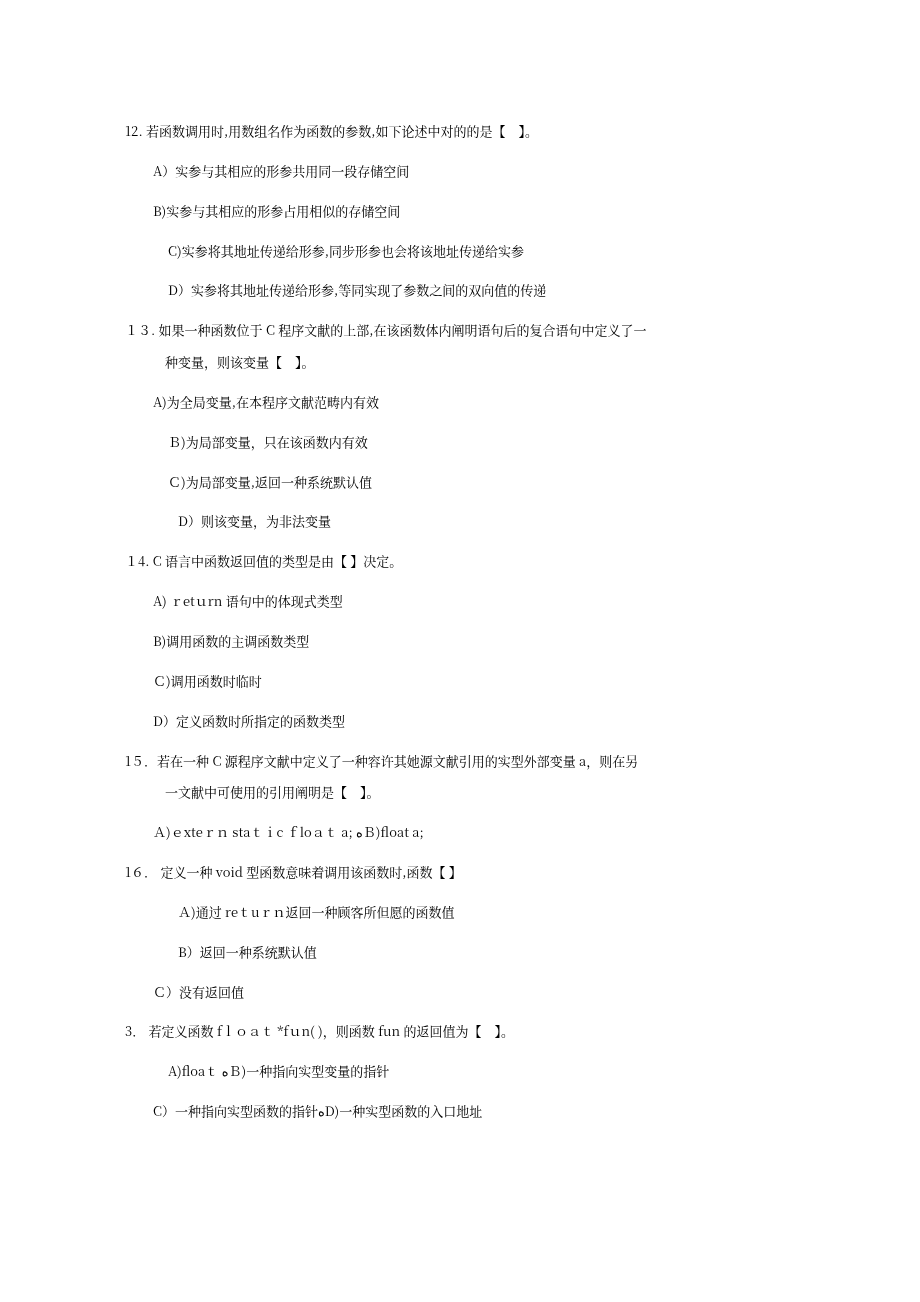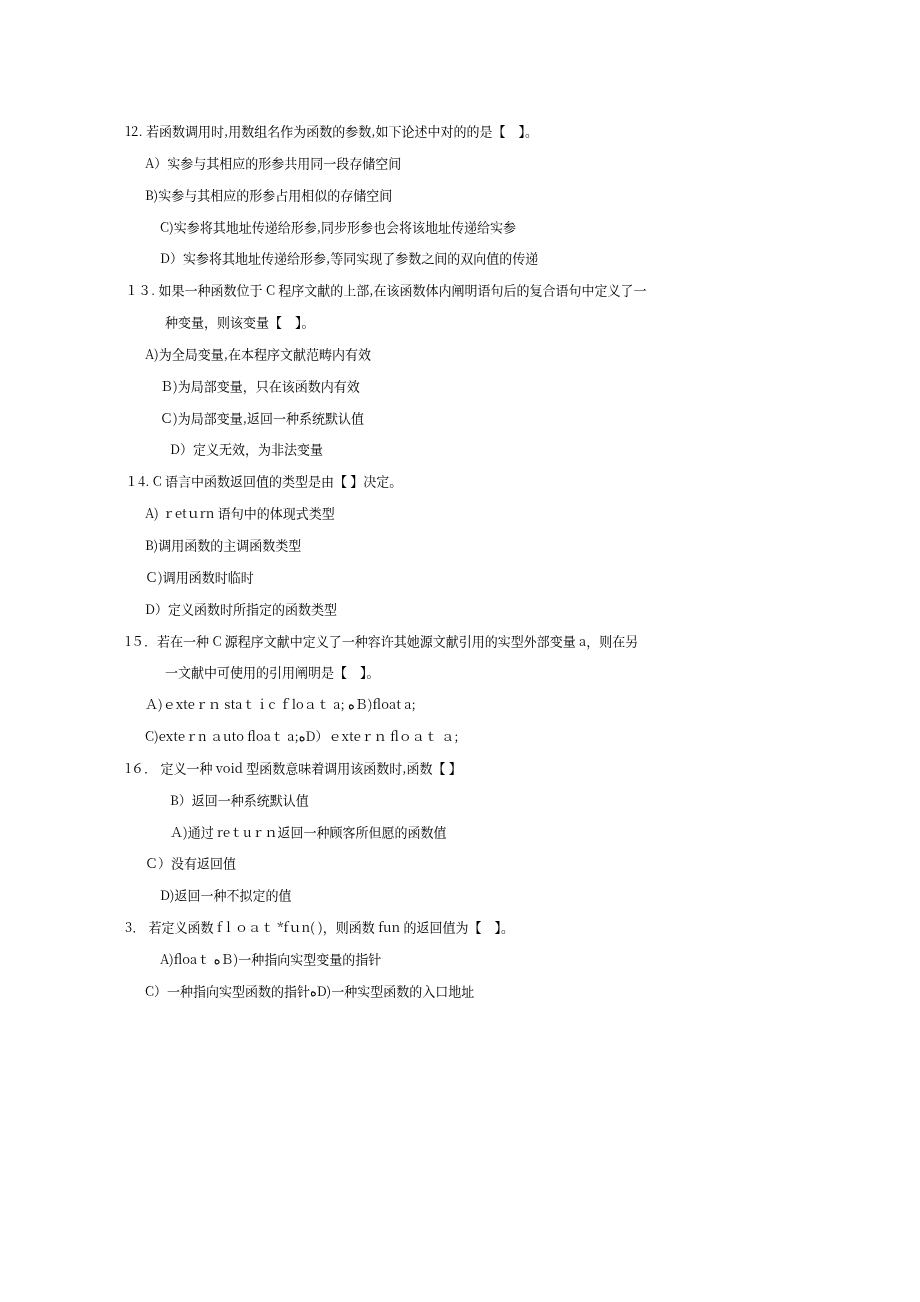--- a/index.html
+++ b/index.html
@@ -15,21 +15,21 @@
     padding: 115px 120px 80px 125px;
     font-family: "Songti SC", "SimSun", "Noto Serif CJK SC", serif;
     font-size: 13px;
     color: #000;
     line-height: 2.45;
   }
   .q-stem {
     margin: 0;
   }
   .opt {
-    margin: 0;
+    margin: 8px;
   }
   .ind1 { padding-left: 20px; }
   .ind2 { padding-left: 35px; }
   .ind3 { padding-left: 45px; }
   .cont { padding-left: 40px; }
 </style>
 </head>
 <body>
 
 <div class="page">
@@ -38,36 +38,34 @@
   <p class="opt ind1">A）实参与其相应的形参共用同一段存储空间</p>
   <p class="opt ind1">B)实参与其相应的形参占用相似的存储空间</p>
   <p class="opt ind2">C)实参将其地址传递给形参,同步形参也会将该地址传递给实参</p>
   <p class="opt ind2">D）实参将其地址传递给形参,等同实现了参数之间的双向值的传递</p>
 
   <p class="q-stem">１３.  如果一种函数位于 C 程序文献的上部,在该函数体内阐明语句后的复合语句中定义了一</p>
   <p class="q-stem cont">种变量，则该变量【　】。</p>
   <p class="opt ind1">A)为全局变量,在本程序文献范畴内有效</p>
   <p class="opt ind2">Ｂ)为局部变量，只在该函数内有效</p>
   <p class="opt ind2">Ｃ)为局部变量,返回一种系统默认值</p>
-  <p class="opt ind3">D）定义无效，为非法变量</p>
+  <p class="opt ind3">D）则该变量，为非法变量</p>
 
   <p class="q-stem">１4. C 语言中函数返回值的类型是由【  】决定。</p>
   <p class="opt ind1">A) ｒetｕrn 语句中的体现式类型</p>
   <p class="opt ind1">B)调用函数的主调函数类型</p>
   <p class="opt ind1">Ｃ)调用函数时临时</p>
   <p class="opt ind1">D）定义函数时所指定的函数类型</p>
 
   <p class="q-stem">1５．若在一种 C 源程序文献中定义了一种容许其她源文献引用的实型外部变量 a，则在另</p>
   <p class="q-stem cont">一文献中可使用的引用阐明是【　】。</p>
   <p class="opt ind1">Ａ)ｅxteｒｎ staｔｉc  ｆloａｔ  a; ﻩＢ)float a;</p>
-  <p class="opt ind1">C)exteｒn ａuto   floaｔ    a;ﻩD）ｅxteｒｎ    flｏａｔ  ａ;</p>
 
   <p class="q-stem">1６． 定义一种 void 型函数意味着调用该函数时,函数【  】</p>
+  <p class="opt ind3">Ａ)通过 reｔuｒｎ返回一种顾客所但愿的函数值</p>
   <p class="opt ind3">B）返回一种系统默认值</p>
-  <p class="opt ind3">Ａ)通过 reｔuｒｎ返回一种顾客所但愿的函数值</p>
   <p class="opt ind1">Ｃ）没有返回值</p>
-  <p class="opt ind2">D)返回一种不拟定的值</p>
 
   <p class="q-stem">3． 若定义函数 fｌｏａｔ  *fｕn(     )，则函数 fun 的返回值为【　】。</p>
   <p class="opt ind2">A)floaｔ            ﻩＢ)一种指向实型变量的指针</p>
   <p class="opt ind1">C）一种指向实型函数的指针ﻩD)一种实型函数的入口地址</p>
 
 </div>
 
 </body></html>

